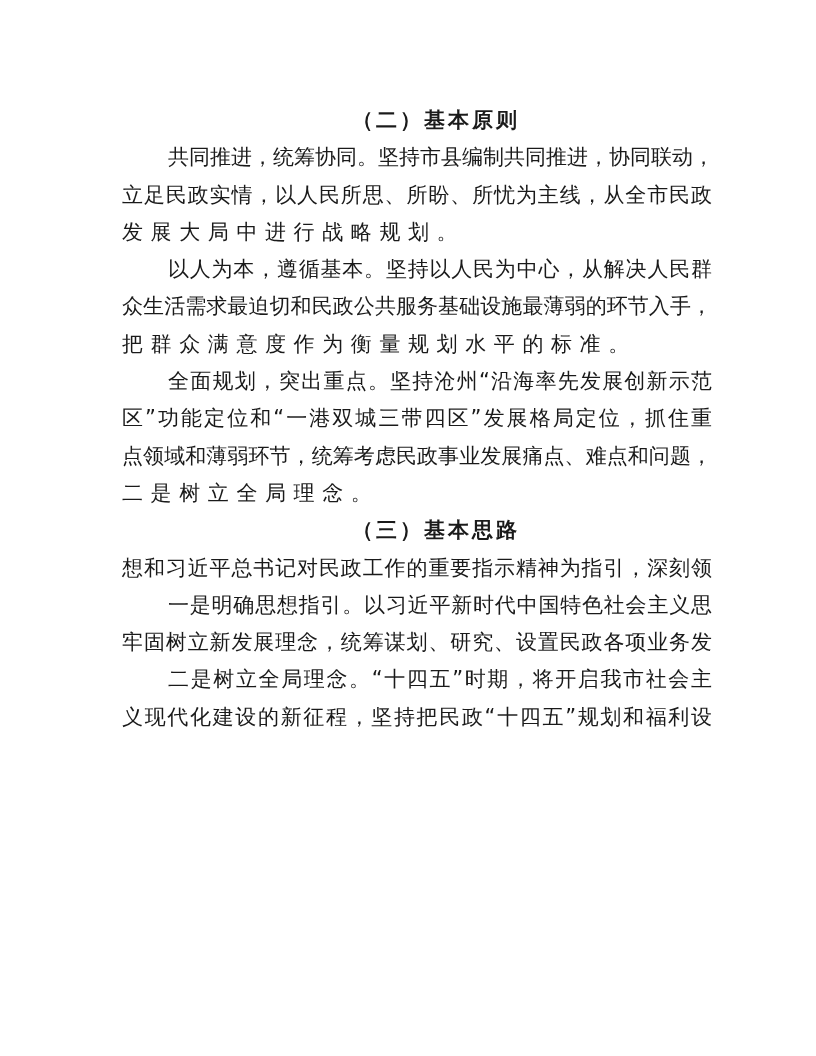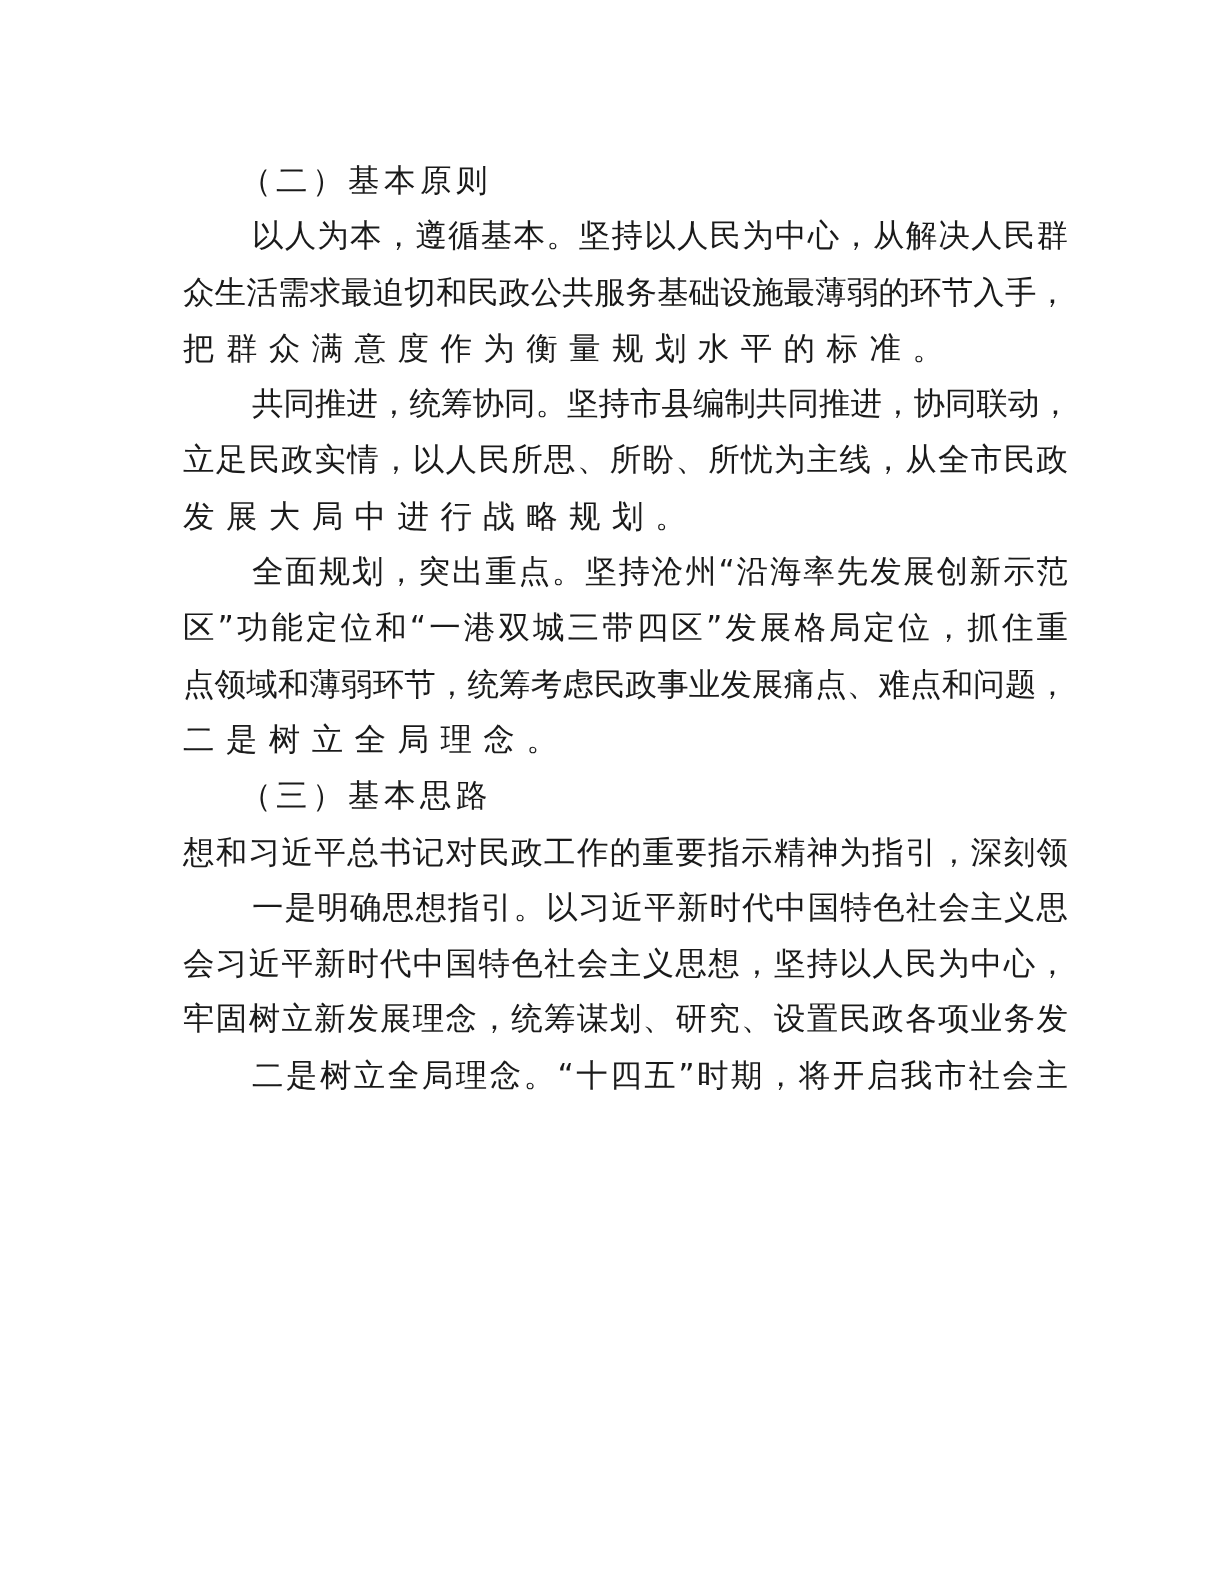--- a/index.html
+++ b/index.html
@@ -45,58 +45,59 @@
   }
   .line.indent {
     padding-left: 46px;
   }
   .heading {
     display: block;
     height: 37.3px;
     white-space: nowrap;
     padding-left: 38px;
     letter-spacing: 3px;
-    font-weight: normal;
+    font-weight: bold;
+    text-align: center;
   }
 </style>
 </head>
 <body>
 
 <div class="page">
   <div class="content">
 
     <div class="heading">（二）基本原则</div>
 
     <div>
+      <span class="line indent">共同推进，统筹协同。坚持市县编制共同推进，协同联动，</span>
+      <span class="line">立足民政实情，以人民所思、所盼、所忧为主线，从全市民政</span>
+      <span class="line last">发展大局中进行战略规划。</span>
+    </div>
+
+    <div>
       <span class="line indent">以人为本，遵循基本。坚持以人民为中心，从解决人民群</span>
       <span class="line">众生活需求最迫切和民政公共服务基础设施最薄弱的环节入手，</span>
       <span class="line last">把群众满意度作为衡量规划水平的标准。</span>
-    </div>
-
-    <div>
-      <span class="line indent">共同推进，统筹协同。坚持市县编制共同推进，协同联动，</span>
-      <span class="line">立足民政实情，以人民所思、所盼、所忧为主线，从全市民政</span>
-      <span class="line last">发展大局中进行战略规划。</span>
     </div>
 
     <div>
       <span class="line indent">全面规划，突出重点。坚持沧州“沿海率先发展创新示范</span>
       <span class="line">区”功能定位和“一港双城三带四区”发展格局定位，抓住重</span>
       <span class="line">点领域和薄弱环节，统筹考虑民政事业发展痛点、难点和问题，</span>
       <span class="line last">二是树立全局理念。</span>
     </div>
 
 
     <div class="heading">（三）基本思路</div>
 
     <div>
       <span class="line">想和习近平总书记对民政工作的重要指示精神为指引，深刻领</span>
       <span class="line indent">一是明确思想指引。以习近平新时代中国特色社会主义思</span>
-      <span class="line">会习近平新时代中国特色社会主义思想，坚持以人民为中心，</span>
       <span class="line">牢固树立新发展理念，统筹谋划、研究、设置民政各项业务发</span>
     </div>
 
     <div>
       <span class="line indent">二是树立全局理念。“十四五”时期，将开启我市社会主</span>
+      <span class="line">义现代化建设的新征程，坚持把民政“十四五”规划和福利设</span>
     </div>
 
   </div>
 </div>
 
 </body></html>

